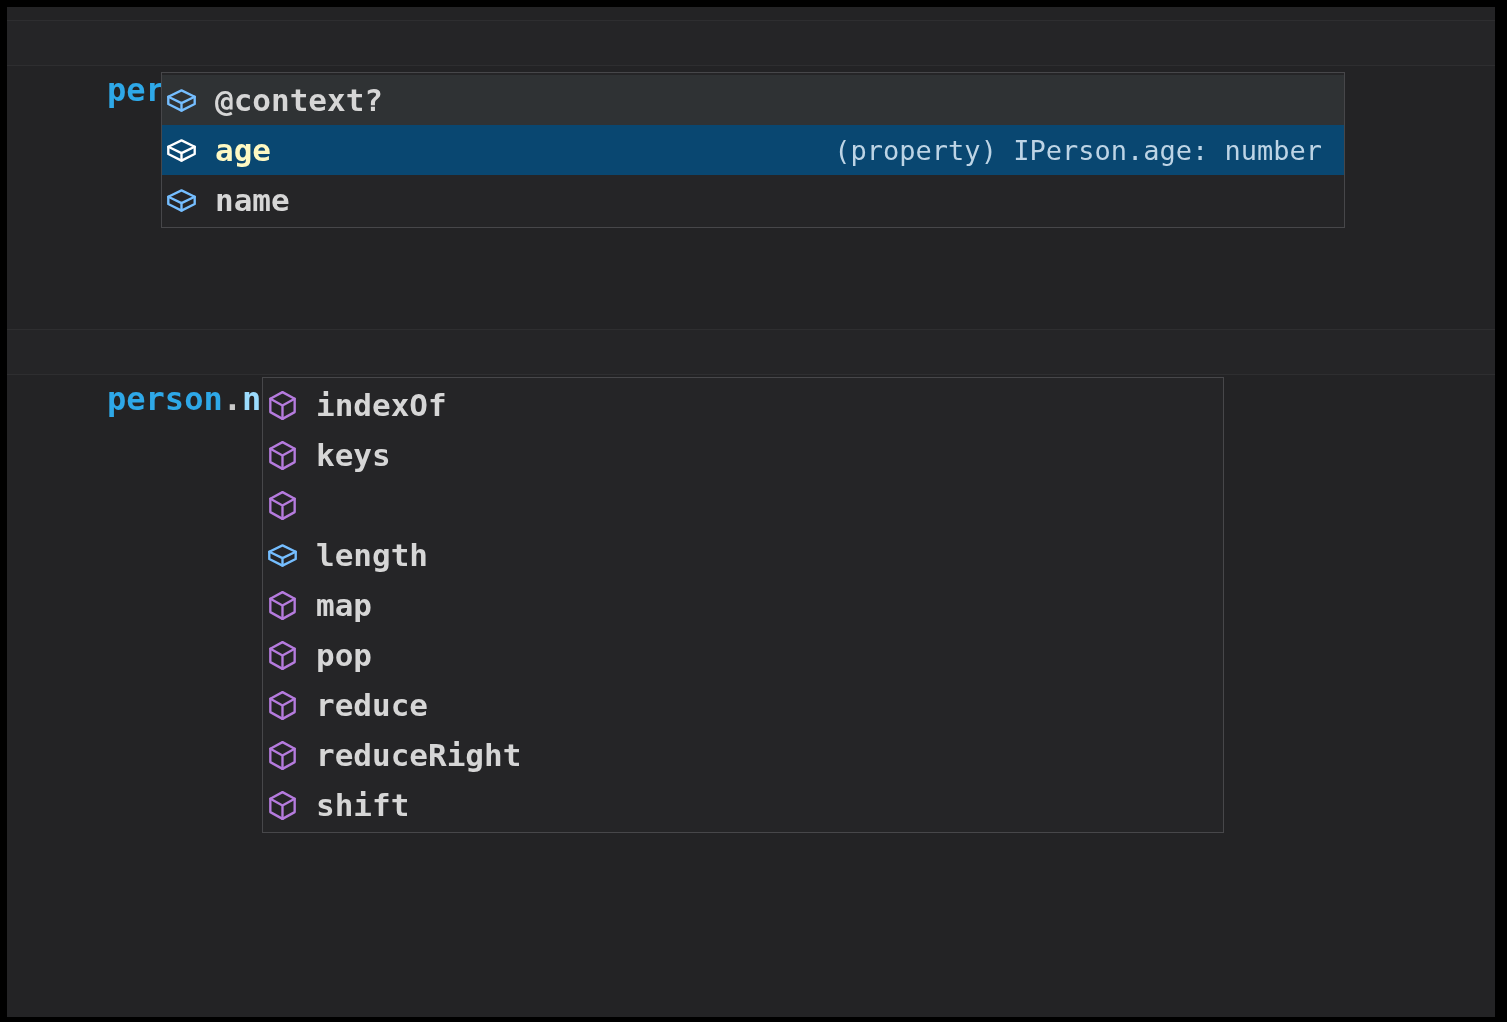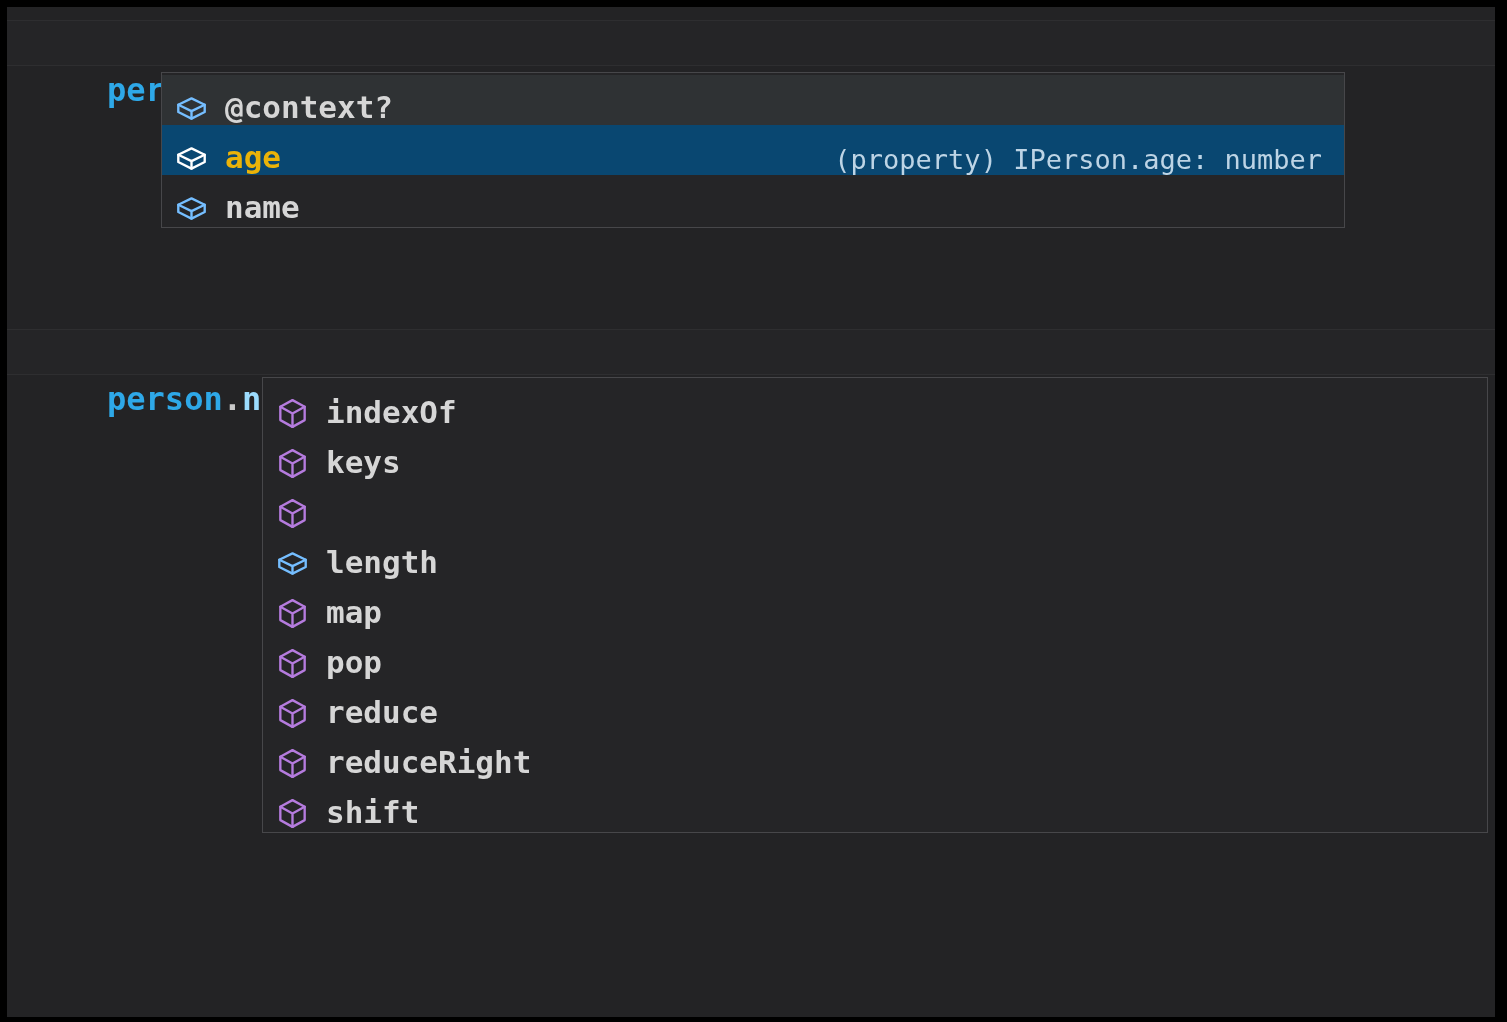--- a/index.html
+++ b/index.html
@@ -46,46 +46,46 @@
 
   
   .suggest {
     position: absolute;
     box-sizing: border-box;
     background: #252527;
     border: 1px solid #47474a;
     padding: 2px 0;
   }
   .suggest1 { left: 154px; top: 65px;  width: 1184px; }
-  .suggest2 { left: 255px; top: 370px; width: 1226px; }
+  .suggest2 { left: 255px; top: 370px; width: 962px; }
 
   .row {
     display: flex;
-    align-items: flex-end;
+    align-items: center;
     height: 50px;
-    padding: 0 22px 0 13px;
+    padding: 0 22px 0 3px;
     cursor: pointer;
   }
   .row.hover    { background: #2f3234; }
   .row.selected { background: #094771; }
 
   .icon { width: 33px; height: 33px; margin-right: 17px; flex: 0 0 auto; display: none; }
   .icon svg { width: 100%; height: 100%; display: block; }
   .row.kind-field  .icon-field  { display: block; color: #75beff; }
   .row.kind-method .icon-method { display: block; color: #b57bde; }
   .row.selected .icon-field,
   .row.selected .icon-method { color: #ffffff; }
 
   .label {
     font-size: 31px;
     font-weight: 700;
     color: #d6d6d6;
     white-space: pre;
   }
-  .row.selected .label { color: #eab308; }
+  .row.selected .label { color: #fef9c3; }
 
   .detail {
     margin-left: auto;
     padding-left: 30px;
     font-size: 27px;
     font-weight: 400;
     color: #bdd4e5;
     white-space: pre;
     overflow: hidden;
   }

